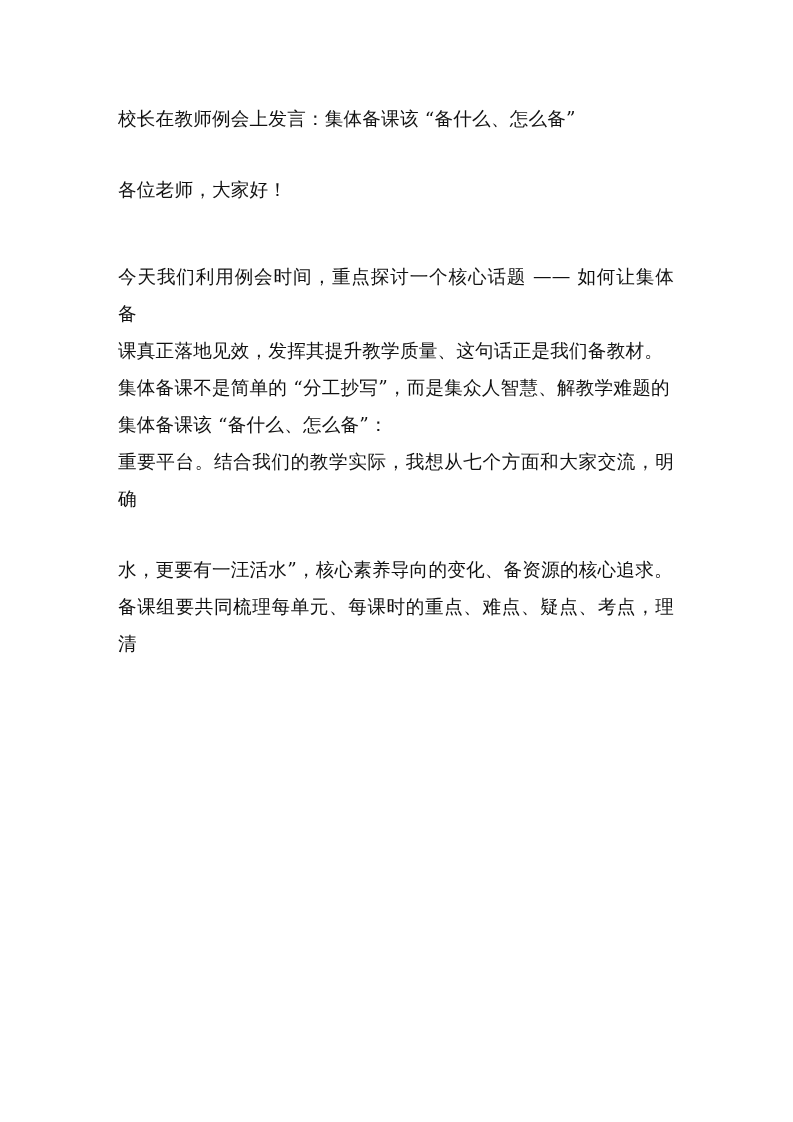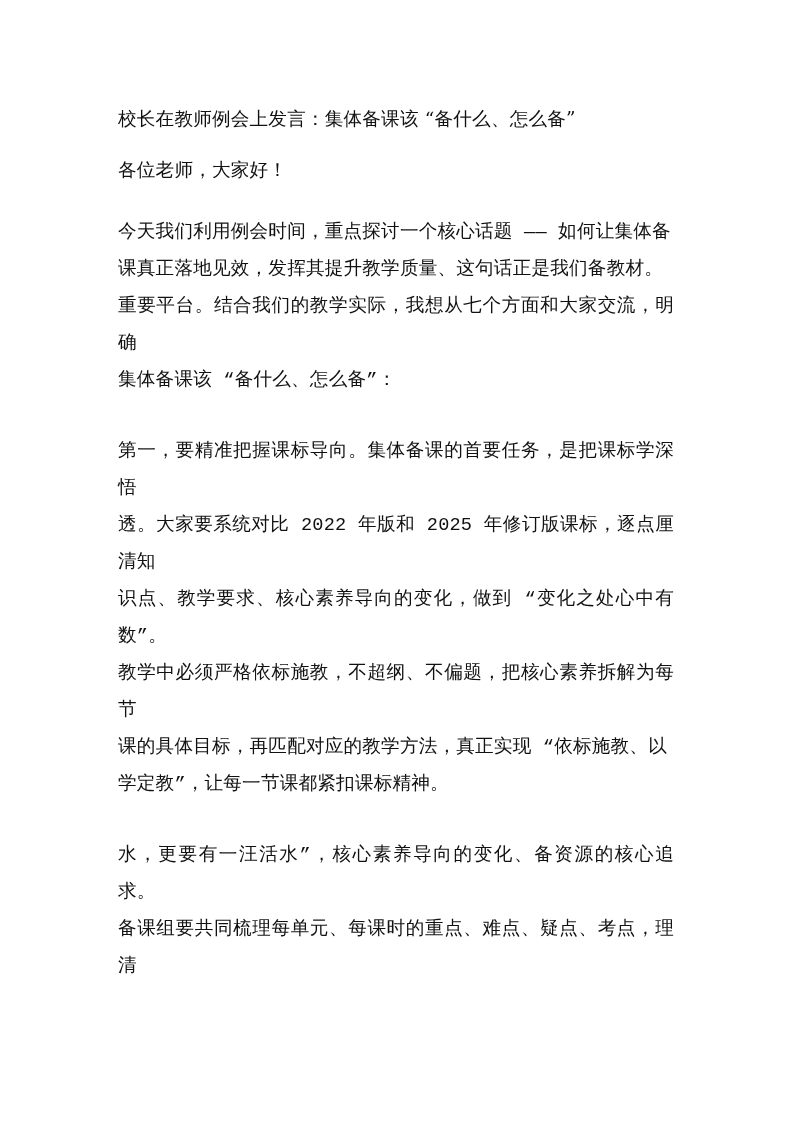--- a/index.html
+++ b/index.html
@@ -24,54 +24,46 @@
     .para {
       margin: 0;
       font-size: 18.6px;
       line-height: 37px;
       text-align: justify;
       text-justify: inter-ideograph;
       letter-spacing: 0.2px;
       word-break: break-all;
     }
     .title {
-      margin-bottom: 14px;
+      margin-bottom: 34px;
     }
     .greeting {
-      margin-bottom: 26px;
+      margin-bottom: 50px;
     }
     .body-para {
       margin-bottom: 34px;
-      font-family: Liberation Mono, monospace;
     }
   </style>
 </head>
 <body>
 
 <div class="page">
 
   <p class="para title">校长在教师例会上发言：集体备课该 “备什么、怎么备”</p>
 
   <p class="para greeting">各位老师，大家好！</p>
 
   <div class="para body-para">
     <div>今天我们利用例会时间，重点探讨一个核心话题 —— 如何让集体备</div>
     <div>课真正落地见效，发挥其提升教学质量、这句话正是我们备教材。</div>
+    <div>集体备课不是简单的 “分工抄写”，而是集众人智慧、解教学难题的</div>
+    <div>集体备课该 “备什么、怎么备”：</div>
     <div>重要平台。结合我们的教学实际，我想从七个方面和大家交流，明确</div>
-    <div>集体备课该 “备什么、怎么备”：</div>
   </div>
 
-  <div class="para body-para">
-    <div>第一，要精准把握课标导向。集体备课的首要任务，是把课标学深悟</div>
-    <div>透。大家要系统对比 2022 年版和 2025 年修订版课标，逐点厘清知</div>
-    <div>识点、教学要求、核心素养导向的变化，做到 “变化之处心中有数”。</div>
-    <div>教学中必须严格依标施教，不超纲、不偏题，把核心素养拆解为每节</div>
-    <div>课的具体目标，再匹配对应的教学方法，真正实现 “依标施教、以</div>
-    <div>学定教”，让每一节课都紧扣课标精神。</div>
-  </div>
 
   <div class="para body-para">
     <div>水，更要有一汪活水”，核心素养导向的变化、备资源的核心追求。</div>
     <div>备课组要共同梳理每单元、每课时的重点、难点、疑点、考点，理清</div>
 
   </div>
 
 </div>
 
 </body></html>

